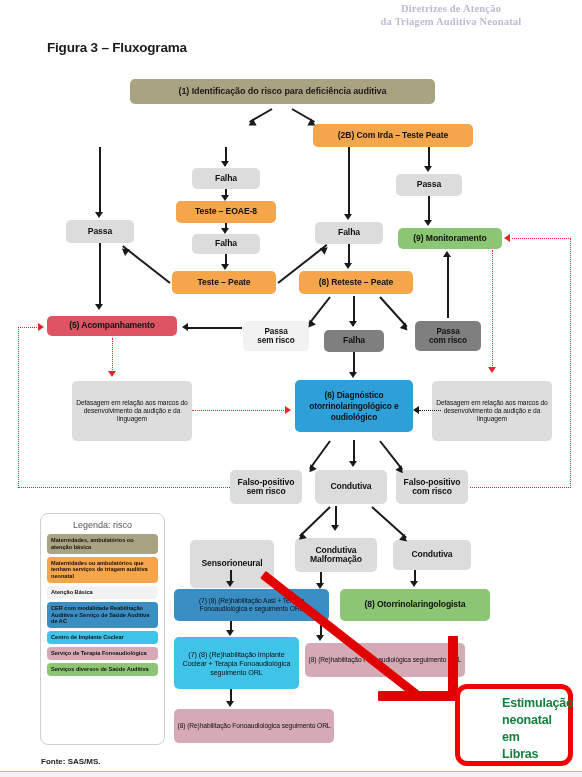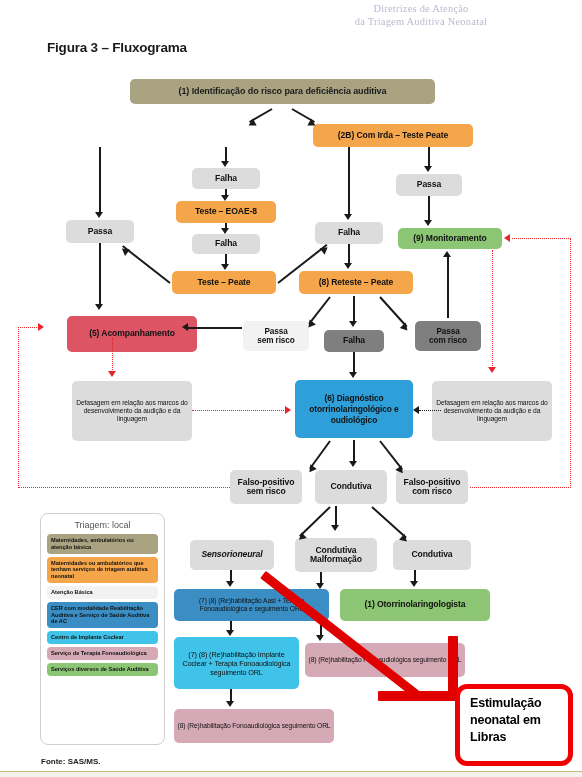--- a/index.html
+++ b/index.html
@@ -6,24 +6,24 @@
   body{
     width:582px;height:777px;
     background:#ffffff;
     font-family:"Liberation Sans", sans-serif;
     position:relative;overflow:hidden;
   }
   #page{position:relative;width:582px;height:777px;background:#fff;overflow:hidden;}
 
   
   .rh{
-    position:absolute;right:36px;top:2px;width:250px;
+    position:absolute;right:6px;top:2px;width:250px;
     text-align:center;color:#b9bcd0;
     font-family:"Liberation Serif", serif;
-    font-size:10.5px;line-height:13px;letter-spacing:.2px;
+    font-size:10.5px;line-height:13px;letter-spacing:.2px;font-weight:bold;
   }
 
   
   .fig-title{
     position:absolute;left:47px;top:40px;
     font-size:13.5px;font-weight:bold;color:#1a1a1a;letter-spacing:-.2px;
   }
 
   
   .node{
@@ -91,21 +91,21 @@
   }
   .fonte{position:absolute;left:41px;top:757px;font-size:8px;color:#222;font-weight:bold;}
 
   
   .annot-box{
     position:absolute;left:455px;top:684px;width:118px;height:82px;
     box-sizing:border-box;border:5px solid #f00000;border-radius:12px;background:#fff;
     padding:6px 2px 0 10px;
   }
   .annot-box span{
-    display:block;font-size:12.5px;font-weight:bold;color:#000000;line-height:17px;letter-spacing:-.2px;
+    display:block;font-size:12.5px;font-weight:bold;color:#15803d;line-height:17px;letter-spacing:-.2px;margin-left:32px;
   }
   .annot-shaft{
     position:absolute;background:#e00000;transform-origin:0 50%;border-radius:1px;
   }
   .bottomband{position:absolute;left:0;top:771px;width:582px;height:6px;background:#f3f2ee;border-top:1px solid #c9b77a;}
   .lbar{position:absolute;left:0;top:0;width:5px;height:777px;background:#ffffff;}
 </style>
 </head>
 <body>
 
@@ -136,54 +136,54 @@
   <div class="node n-gray" style="left:66px;top:220px;width:68px;height:23px;font-size:8.6px;">Passa</div>
 
   <div class="node n-gray" style="left:396px;top:174px;width:66px;height:22px;font-size:8.6px;">Passa</div>
 
   <div class="node n-gray" style="left:315px;top:222px;width:68px;height:22px;font-size:8.6px;">Falha</div>
 
   <div class="node n-green" style="left:398px;top:228px;width:104px;height:21px;font-size:8.6px;">(9) Monitoramento</div>
 
   <div class="node n-orange" style="left:299px;top:271px;width:114px;height:23px;font-size:8.6px;">(8) Reteste – Peate</div>
 
-  <div class="node n-red" style="left:47px;top:316px;width:130px;height:36px;font-size:8.6px;margin-left:20px;">(5) Acompanhamento</div>
+  <div class="node n-red" style="left:47px;top:316px;width:130px;height:20px;font-size:8.6px;">(5) Acompanhamento</div>
 
   <div class="node n-white" style="left:243px;top:321px;width:66px;height:30px;font-size:8.2px;white-space:pre-line;">Passa
 sem risco</div>
 
   <div class="node n-graydark" style="left:324px;top:330px;width:60px;height:22px;font-size:8.6px;">Falha</div>
 
   <div class="node n-graydark" style="left:415px;top:321px;width:66px;height:30px;font-size:8.2px;white-space:pre-line;">Passa
 com risco</div>
 
   <div class="node n-gray small" style="left:72px;top:381px;width:120px;height:60px;">Defasagem em relação aos marcos do desenvolvimento da audição e da linguagem</div>
 
   <div class="node n-gray small" style="left:432px;top:381px;width:120px;height:60px;">Defasagem em relação aos marcos do desenvolvimento da audição e da linguagem</div>
 
-  <div class="node n-blue" style="left:295px;top:380px;width:118px;height:58px;font-size:8.4px;line-height:11px;">(6) Diagnóstico otorrinolaringológico e oudiológico</div>
+  <div class="node n-blue" style="left:295px;top:380px;width:118px;height:52px;font-size:8.4px;line-height:11px;">(6) Diagnóstico otorrinolaringológico e oudiológico</div>
 
   <div class="node n-gray" style="left:230px;top:470px;width:72px;height:34px;font-size:8.6px;white-space:pre-line;">Falso-positivo
 sem risco</div>
 
   <div class="node n-gray" style="left:315px;top:470px;width:72px;height:34px;font-size:8.6px;">Condutiva</div>
 
   <div class="node n-gray" style="left:396px;top:470px;width:72px;height:34px;font-size:8.6px;white-space:pre-line;">Falso-positivo
 com risco</div>
 
-  <div class="node n-gray" style="left:190px;top:540px;width:84px;height:30px;font-size:8.6px;font-style:italic;">Sensorioneural</div>
+  <div class="node n-gray" style="left:190px;top:540px;width:84px;height:48px;font-size:8.6px;">Sensorioneural</div>
 
   <div class="node n-gray" style="left:295px;top:538px;width:82px;height:34px;font-size:8.6px;white-space:pre-line;">Condutiva
 Malformação</div>
 
   <div class="node n-gray" style="left:393px;top:540px;width:78px;height:30px;font-size:8.6px;">Condutiva</div>
 
   <div class="node n-blue2 small" style="left:174px;top:589px;width:155px;height:32px;">(7) (8) (Re)habilitação Aasi + Terapia Fonoaudiológica e seguimento ORL</div>
 
-  <div class="node n-green" style="left:340px;top:589px;width:150px;height:32px;font-size:8.6px;">(1) Otorrinolaringologista</div>
+  <div class="node n-green" style="left:340px;top:589px;width:150px;height:32px;font-size:8.6px;">(8) Otorrinolaringologista</div>
 
   <div class="node n-cyan small" style="left:174px;top:637px;width:125px;height:52px;font-size:7.2px;line-height:9px;">(7) (8) (Re)habilitação Implante Coclear + Terapia Fonoaudiológica seguimento ORL</div>
 
   <div class="node n-pink small" style="left:305px;top:643px;width:160px;height:34px;">(8) (Re)habilitação Fonoaudiológica seguimento ORL</div>
 
   <div class="node n-pink small" style="left:174px;top:709px;width:160px;height:34px;">(8) (Re)habilitação Fonoaudiológica seguimento ORL</div>
 
   <div class="diag" style="left:272px;top:108px;width:26px;transform:rotate(150deg);"></div>
   <div class="dh" style="left:272px;top:108px;transform:rotate(150deg) translateX(20px);"></div>
   <div class="diag" style="left:292px;top:108px;width:26px;transform:rotate(30deg);"></div>
@@ -285,21 +285,21 @@
 
   <div class="rd rd-v" style="left:492px;top:250px;height:118px;"></div>
   <div class="rah rah-d" style="left:488px;top:367px;"></div>
 
   <div class="rd rd-h" style="left:18px;top:487px;width:212px;"></div>
   <div class="rd rd-v" style="left:18px;top:327px;height:161px;"></div>
   <div class="rd rd-h" style="left:18px;top:327px;width:21px;"></div>
   <div class="rah rah-r" style="left:38px;top:323px;"></div>
 
   <div class="legend">
-    <div class="legend-title">Triagem: local</div>
+    <div class="legend-title">Legenda: risco</div>
     <div class="lg-item" style="background:#a9a382;">Maternidades, ambulatórios ou atenção básica</div>
     <div class="lg-item" style="background:#f5a54a;">Maternidades ou ambulatórios que tenham serviços de triagem auditiva neonatal</div>
     <div class="lg-item" style="background:#f2f2f2;">Atenção Básica</div>
     <div class="lg-item" style="background:#3a8ec4;">CER com modalidade Reabilitação Auditiva e Serviço de Saúde Auditiva de AC</div>
     <div class="lg-item" style="background:#40c3e8;">Centro de Implante Coclear</div>
     <div class="lg-item" style="background:#d5a9b6;">Serviço de Terapia Fonoaudiológica</div>
     <div class="lg-item" style="background:#8cc573;">Serviços diversos de Saúde Auditiva</div>
   </div>
 
   <div class="fonte">Fonte: SAS/MS.</div>

